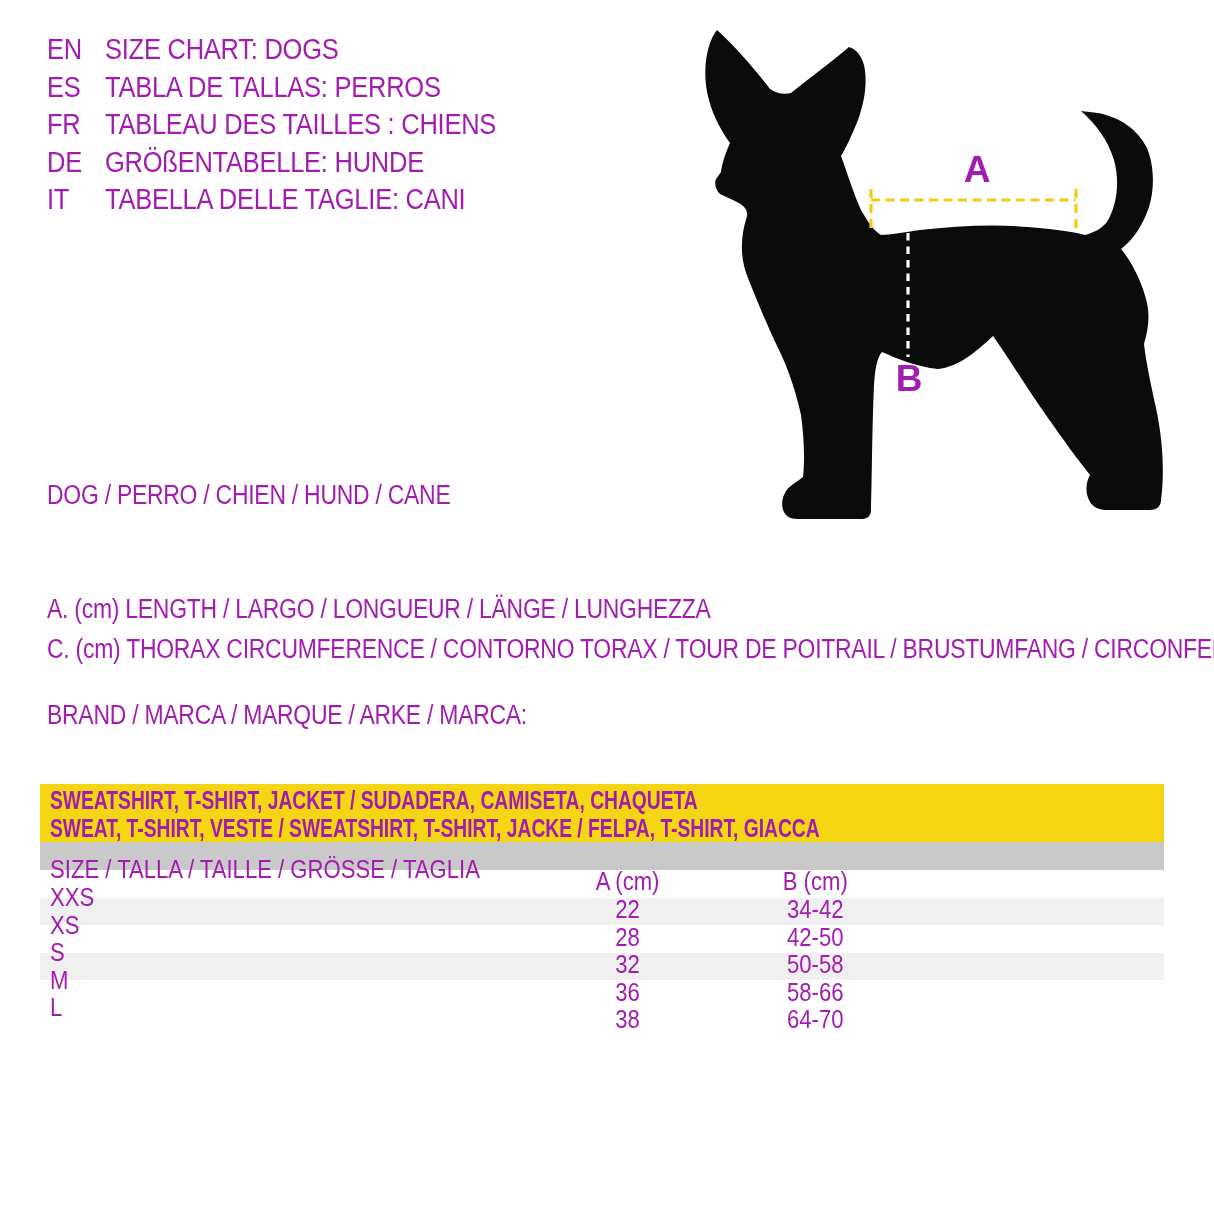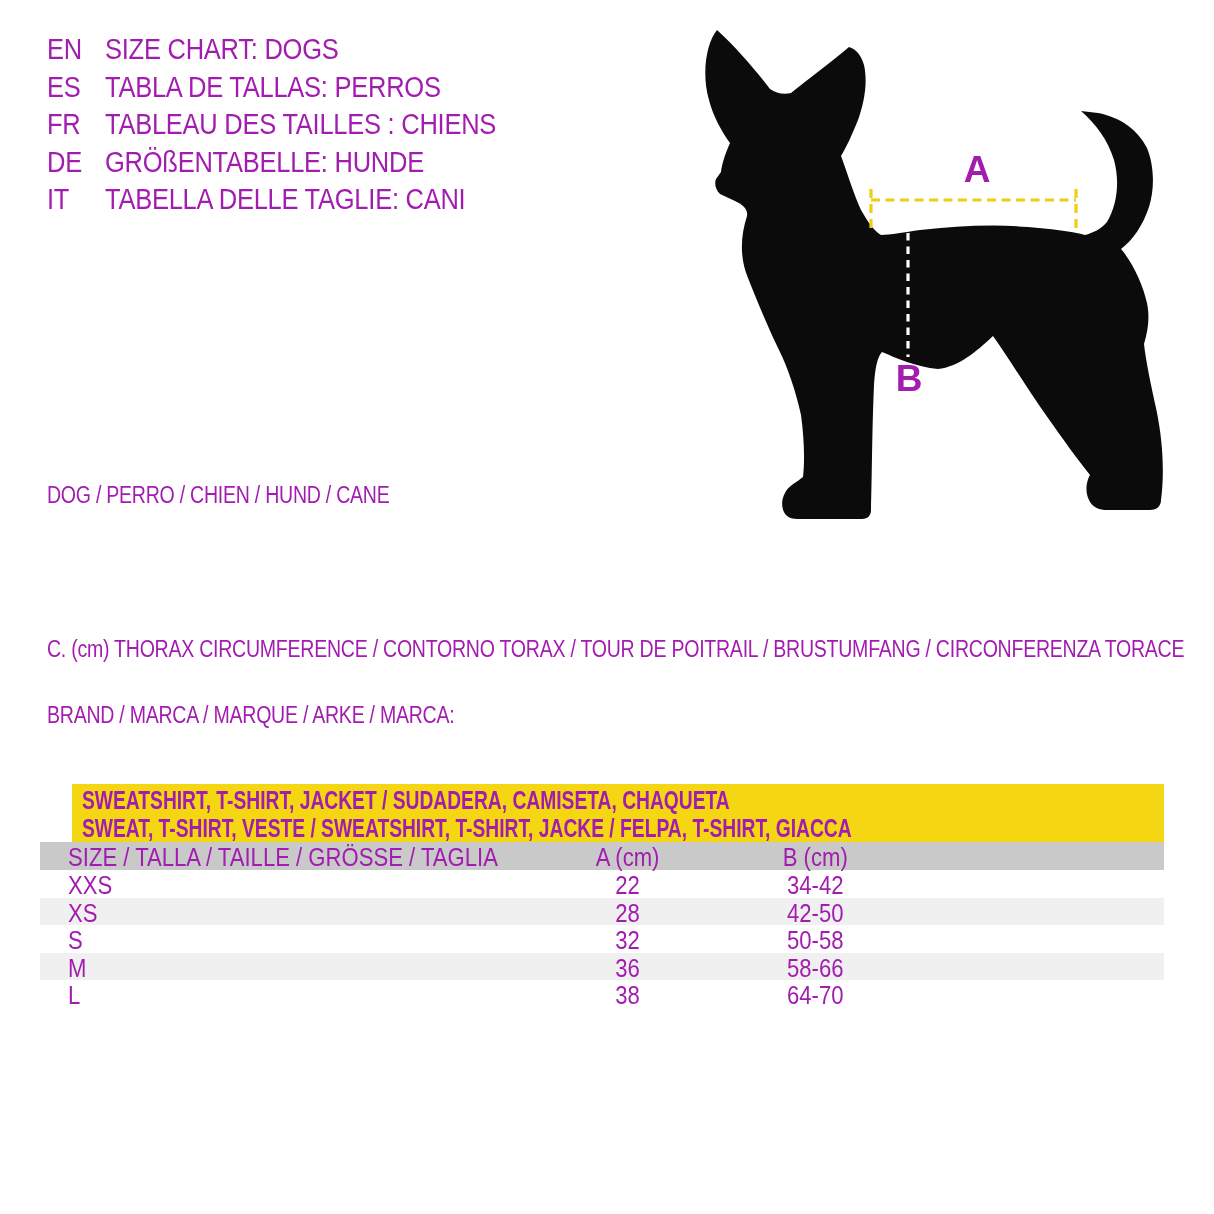--- a/index.html
+++ b/index.html
@@ -16,36 +16,36 @@
   .lang-row{height:37.5px;line-height:37.5px;}
   .lang-code{display:inline-block;width:58px;vertical-align:top;}
 
   
   #dog-wrap{position:absolute;left:685px;top:15px;width:510px;height:510px;}
   .meas-label{position:absolute;width:64px;text-align:center;font-size:37px;font-weight:bold;line-height:34px;}
   #label-a{left:945px;top:153px;}
   #label-b{left:877px;top:362px;}
 
   
-  .line-text{position:absolute;left:47px;font-size:23px;line-height:32px;letter-spacing:-0.3px;}
+  .line-text{position:absolute;left:47px;font-size:27px;line-height:32px;letter-spacing:-0.3px;}
   #caption-dog{top:479px;}
   #legend-a{top:593px;}
   #legend-c{top:633px;}
   #brand-line{top:699px;text-align:right;}
 
   
   #size-table{position:absolute;left:40px;top:784px;width:1124px;}
-  #banner{background:#F4D613;height:58px;padding:2px 0 0 10px;box-sizing:border-box;margin-left:32px;}
+  #banner{background:#F4D613;height:58px;padding:2px 0 0 10px;box-sizing:border-box;}
   .banner-line{font-size:26px;line-height:28px;}
   .t-row{display:grid;grid-template-columns:470px 235px 140px 1fr;align-items:center;}
   #header-row{background:#C9C9C9;height:28px;font-size:26px;}
   .data-row{height:27.5px;font-size:26px;}
   .data-row.alt{background:#F0F0F0;}
-  .cell-size{padding-left:28px;}
-  .cell-num{text-align:center;}
+  .cell-size{padding-left:10px;}
+  .cell-num{text-align:center;margin-top:24px;}
   .cell-num .condc{transform-origin:50% 50%;}
 </style>
 </head>
 <body>
 
 <div id="page">
 
   <div id="langs">
     <div class="lang-row">
       <span class="lang-code"><span class="cond">EN</span></span><span class="cond">SIZE CHART: DOGS</span>
@@ -118,20 +118,21 @@
       <line x1="871" y1="200" x2="1076" y2="200" stroke-width="3.2" stroke-dasharray="9 5.5" stroke="#F0CD10"></line>
       <line x1="871" y1="189" x2="871" y2="233" stroke-width="3.2" stroke-dasharray="9 6" stroke="#F0CD10"></line>
       <line x1="1076" y1="189" x2="1076" y2="233" stroke-width="3.2" stroke-dasharray="9 6" stroke="#F0CD10"></line>
       <line x1="908" y1="233" x2="908" y2="357" stroke-width="3.2" stroke-dasharray="7.5 6" stroke="#ffffff"></line>
     </svg>
   </div>
   <div class="meas-label" id="label-a">A</div>
   <div class="meas-label" id="label-b">B</div>
 
   <div class="line-text" id="caption-dog"><span class="cond">DOG / PERRO / CHIEN / HUND / CANE</span></div>
+  <div class="line-text" id="legend-a"><span class="cond">A. (cm) LENGTH / LARGO / LONGUEUR / LÄNGE / LUNGHEZZA</span></div>
   <div class="line-text" id="legend-c"><span class="cond">C. (cm) THORAX CIRCUMFERENCE / CONTORNO TORAX / TOUR DE POITRAIL / BRUSTUMFANG / CIRCONFERENZA TORACE</span></div>
   <div class="line-text" id="brand-line"><span class="cond">BRAND / MARCA / MARQUE / ARKE / MARCA:</span></div>
 
   <div id="size-table">
     <div id="banner">
       <div class="banner-line"><span class="cond-b">SWEATSHIRT, T-SHIRT, JACKET / SUDADERA, CAMISETA, CHAQUETA</span></div>
       <div class="banner-line"><span class="cond-b">SWEAT, T-SHIRT, VESTE / SWEATSHIRT, T-SHIRT, JACKE / FELPA, T-SHIRT, GIACCA</span></div>
     </div>
     <div class="t-row" id="header-row">
       <div class="cell-size"><span class="cond">SIZE / TALLA / TAILLE / GRÖSSE / TAGLIA</span></div>

